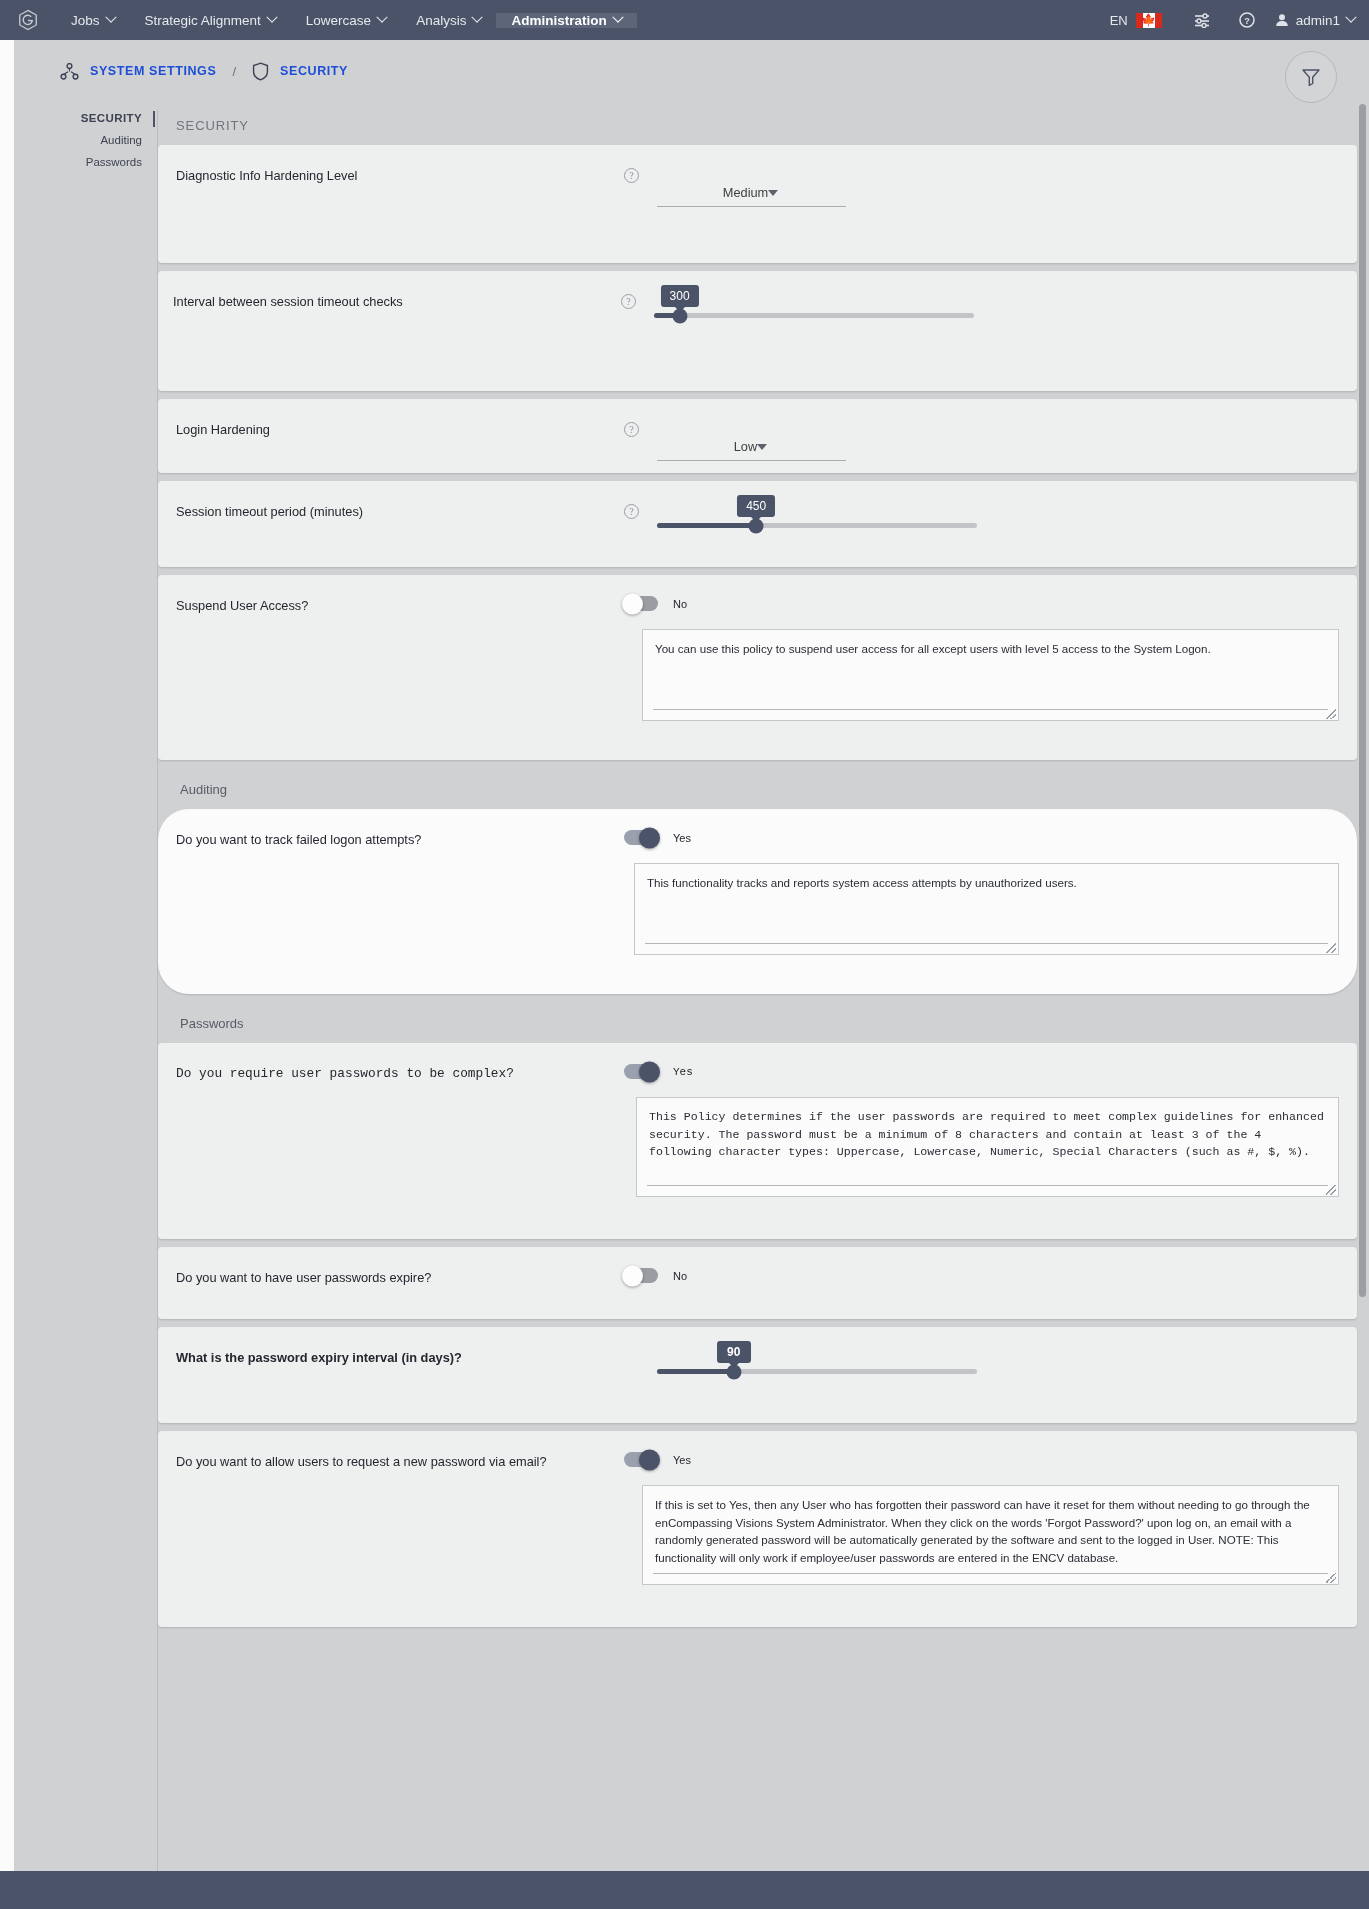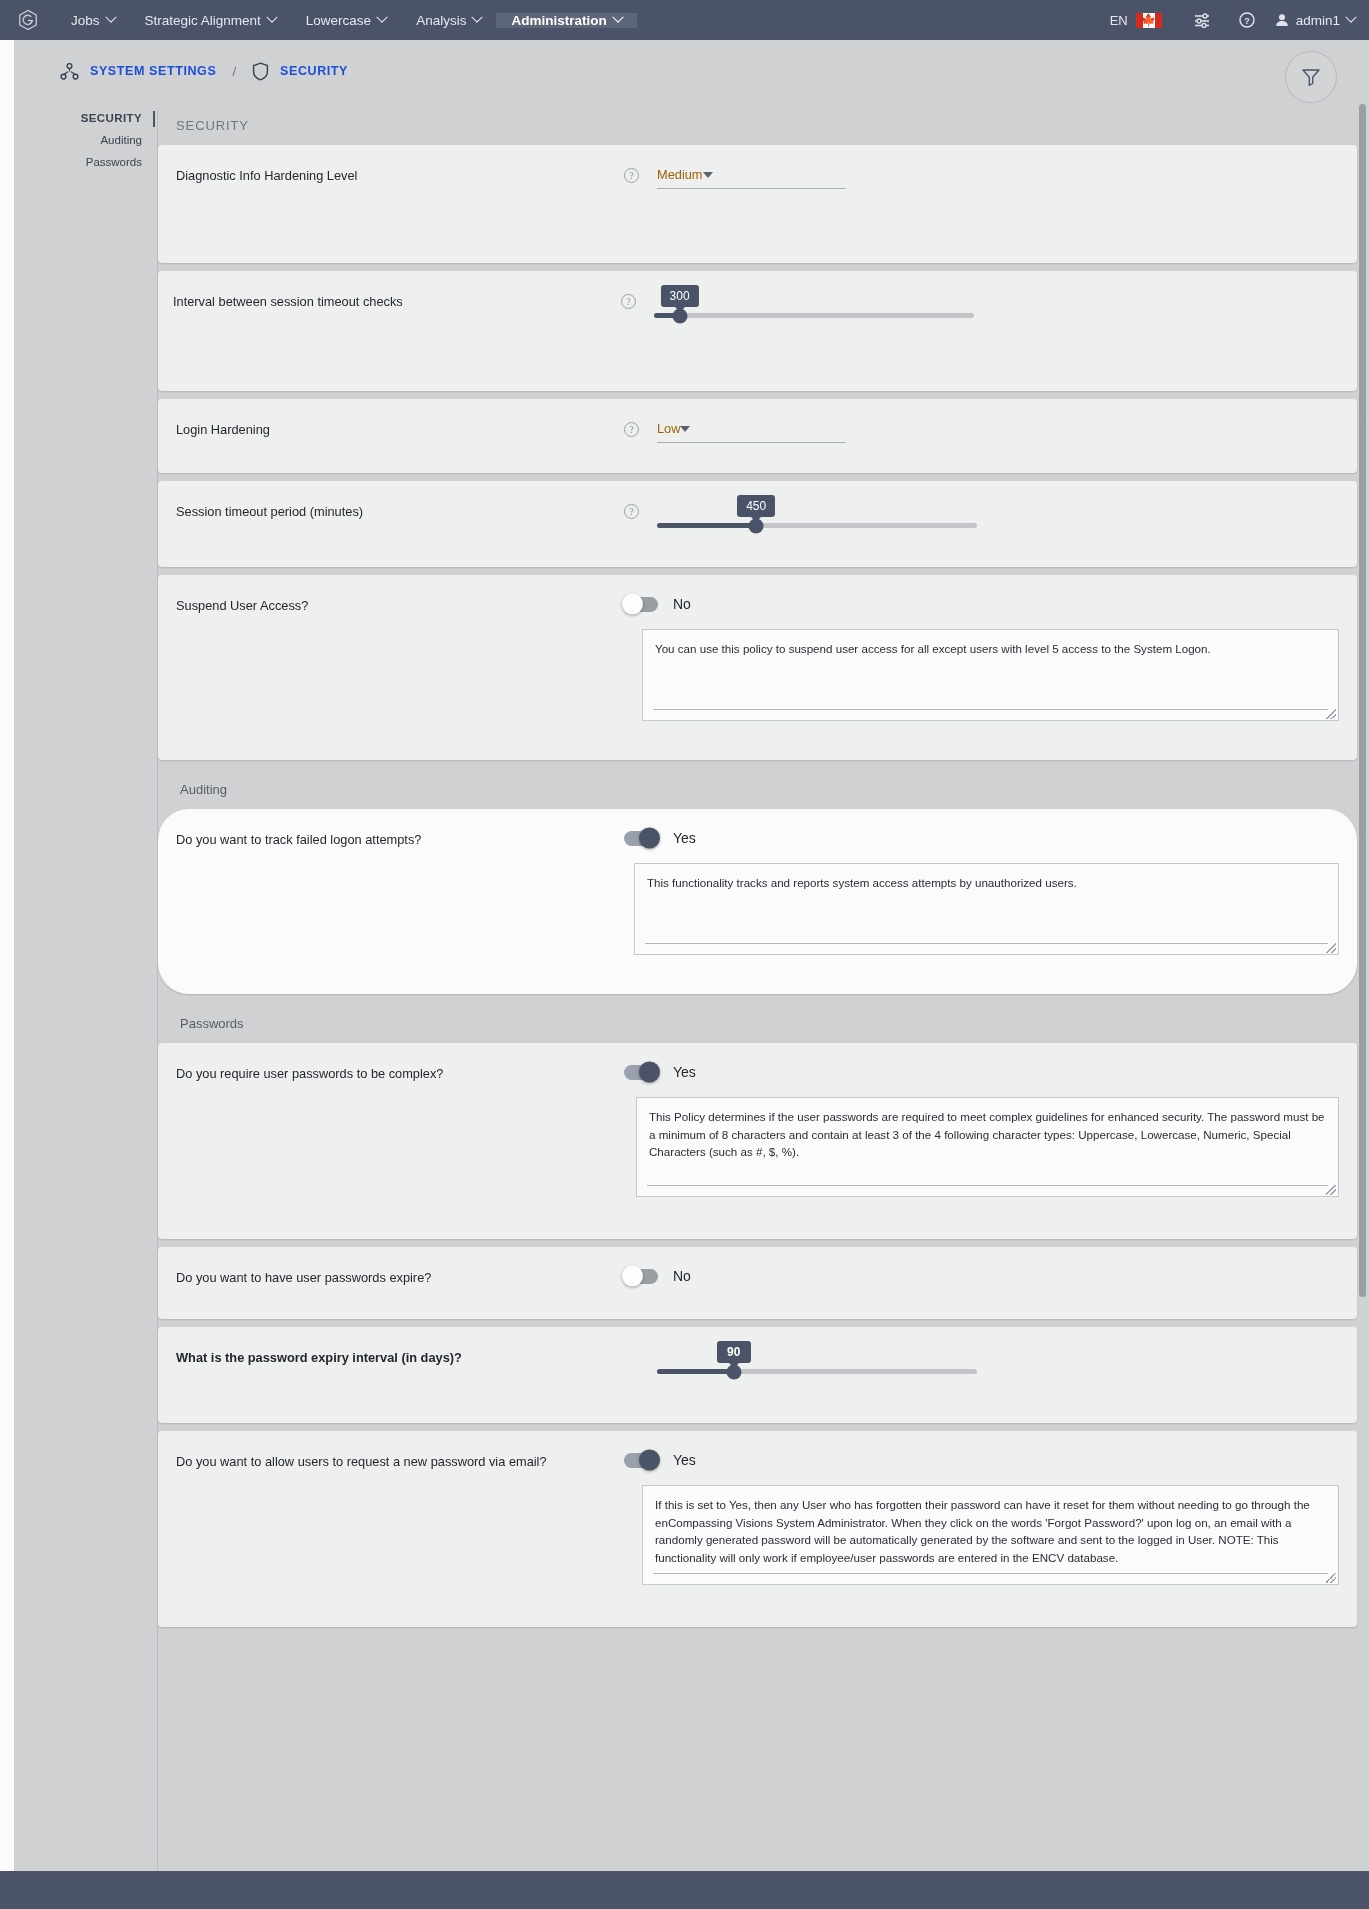--- a/index.html
+++ b/index.html
@@ -169,24 +169,25 @@
     margin-right: 18px; margin-top: 3px;
     flex: 0 0 15px;
     cursor: pointer;
     font-family: "Liberation Serif", serif;
   }
 
   
   .select {
     width: 189px;
     border-bottom: 1px solid #a9aeb5;
-    display: flex; align-items: center; justify-content: flex-start;
+    display: flex; align-items: center; justify-content: center;
     padding: 2px 2px 6px 0;
-    font-size: 12.8px; color: #a16207;
-    cursor: pointer;
+    font-size: 12.8px; color: #404040;
+    cursor: pointer;
+    margin-top: 18px;
   }
   .dd-arrow {
     width: 0; height: 0;
     border-left: 5px solid transparent; border-right: 5px solid transparent;
     border-top: 6px solid #5c626c;
   }
 
   
   .slider-wrap { width: 320px; position: relative; padding-top: 22px; }
   .bubble {
@@ -221,21 +222,21 @@
   }
   .toggle.off { background: #9a9ea3; }
   .toggle.on  { background: #9aa0ad; }
   .toggle .dot {
     position: absolute; top: 50%; width: 21px; height: 21px; border-radius: 50%;
     transform: translateY(-50%);
     box-shadow: 0 1px 3px rgba(0,0,0,.35);
   }
   .toggle.off .dot { left: -2px; background: #fdfdfd; }
   .toggle.on  .dot { left: 15px; background: #4b5368; }
-  .toggle-text { font-size: 14px; color: #24272e; }
+  .toggle-text { font-size: 11px; color: #24272e; }
 
   
   .desc {
     margin-top: 16px;
     margin-left: 466px;
     border: 1px solid #c4c7cb;
     background: #fbfbfc;
     padding: 10px 12px 0 12px;
     height: 92px;
     position: relative;
@@ -477,21 +478,21 @@
       </div>
       <div class="desc" style="margin-left:458px;">
         <span>This functionality tracks and reports system access attempts by unauthorized users.</span>
         <span class="underline"></span>
         <span class="grip"></span>
       </div>
     </div>
 
     <div class="group-head">Passwords</div>
 
-    <div class="card" style="height:196px;">
+    <div class="card" style="height:196px;font-family:Liberation Mono, monospace;">
       <div class="card-row">
         <div class="card-label">Do you require user passwords to be complex?</div>
         <div class="ctl">
           <div class="toggle-row">
             <div class="toggle on">
               <span class="dot"></span>
             </div>
             <span class="toggle-text">Yes</span>
           </div>
         </div>

